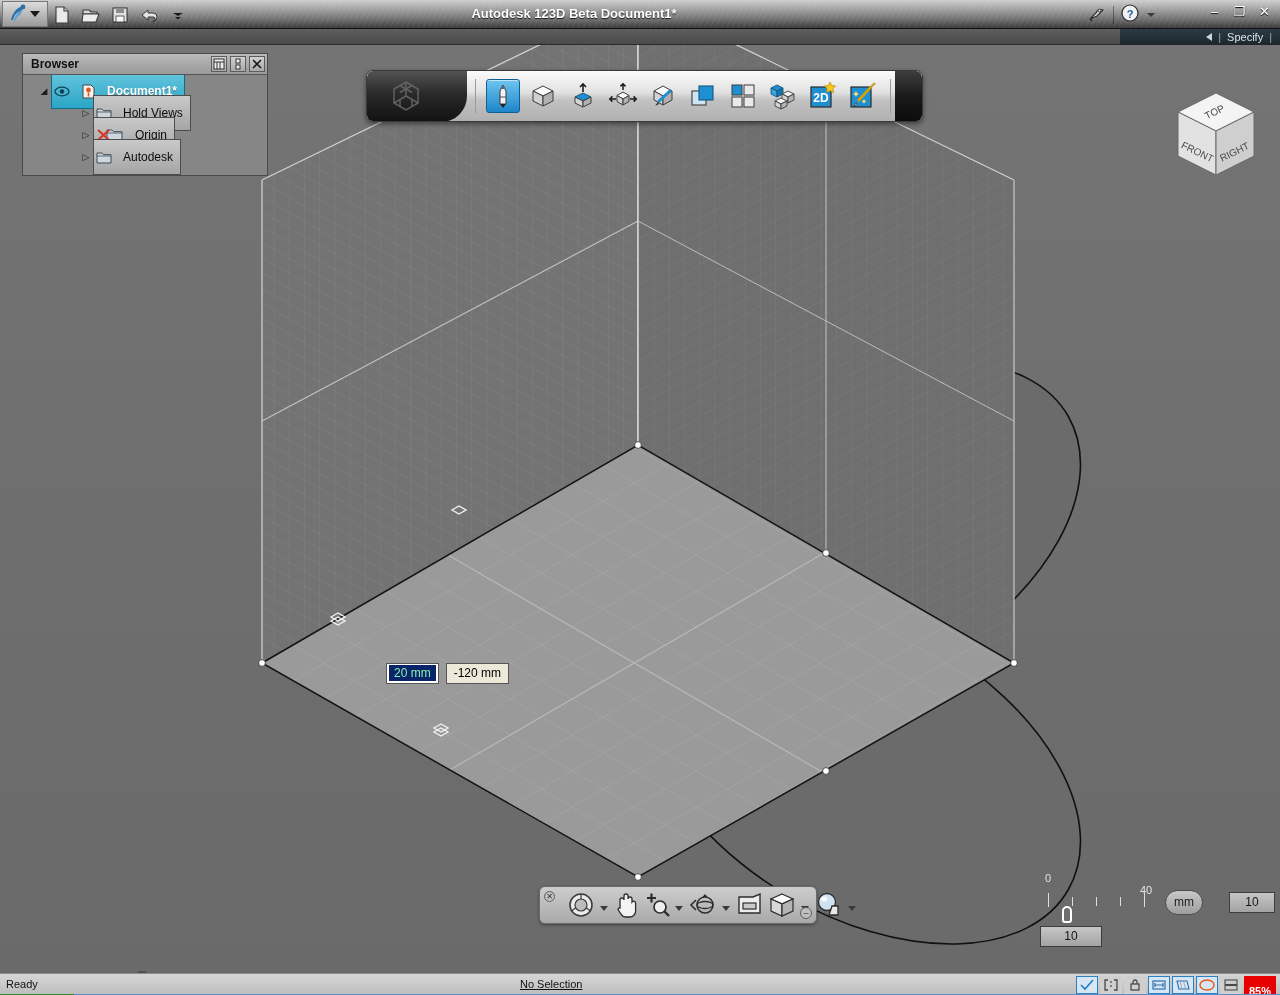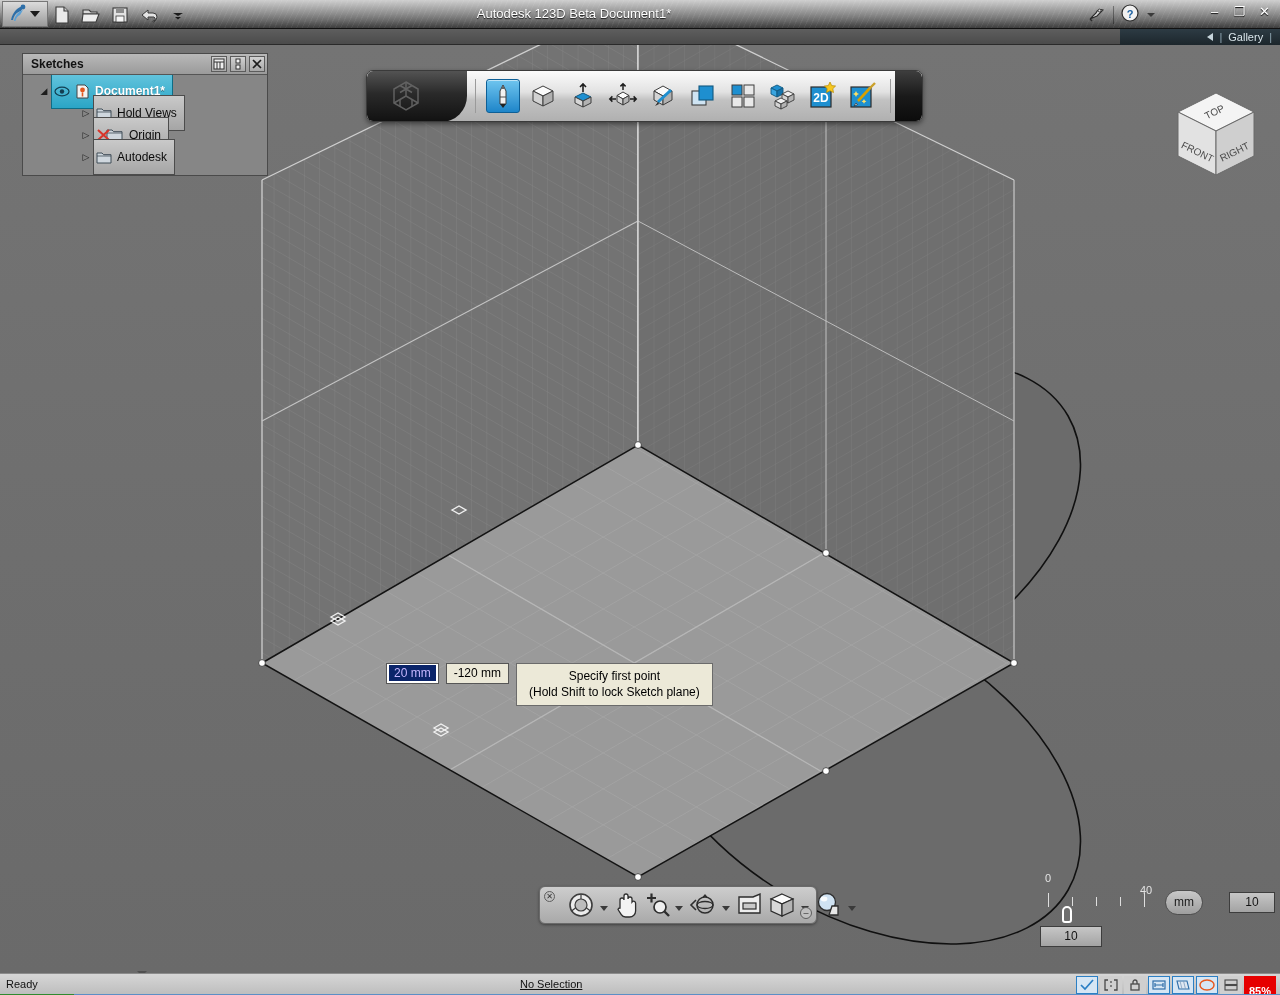--- a/index.html
+++ b/index.html
@@ -18,20 +18,21 @@
   }
   .titlebar .stripes {
     position: absolute; inset: 0;
     background: repeating-linear-gradient(115deg, rgba(255,255,255,0.05) 0 1px, rgba(0,0,0,0) 1px 5px);
     pointer-events: none;
   }
   .app-title {
     position: absolute; left: 0; top: 0; width: 1148px; height: 29px;
     line-height: 28px; text-align: center; color: #ffffff; font-size: 13px;
     text-shadow: 0 1px 1px rgba(0,0,0,0.8);
+    font-weight: bold;
   }
   .logo-btn {
     position: absolute; left: 2px; top: 1px; width: 46px; height: 26px;
     background: linear-gradient(to bottom, #dcdcdc, #9a9a9a);
     border: 1px solid #777; display: flex; align-items: center; gap: 1px;
     padding-left: 2px;
   }
   .logo-mark { width: 24px; height: 22px; }
   .dropcaret { width: 0; height: 0; border-left: 5px solid transparent;
     border-right: 5px solid transparent; border-top: 6px solid #1b1b1b; }
@@ -76,21 +77,21 @@
     position: relative;
   }
   .browser-head .btitle { font-size: 12px; font-weight: bold; color: #111; padding-left: 8px; }
   .bhbtns { position: absolute; right: 2px; top: 2px; display: flex; gap: 3px; }
   .bhbtn { width: 16px; height: 16px; background: linear-gradient(to bottom,#d2d2d2,#a8a8a8);
     border: 1px solid #5c5c5c; display: flex; align-items: center; justify-content: center; }
   .browser-body { padding: 5px 4px 7px 4px; }
   .tree-row { display: flex; align-items: center; height: 22px; }
   .twisty { width: 14px; text-align: center; color: #1d1d1d; font-size: 9px; }
   .node {
-    display: inline-flex; align-items: center; gap: 5px; padding: 1px 7px 1px 2px;
+    display: inline-flex; align-items: center; gap: 11px; padding: 1px 7px 1px 2px;
     background: linear-gradient(to bottom,#c9c9c9,#a5a5a5); border: 1px solid #4c4c4c;
     font-size: 12px; color: #0a0a0a; height: 36px;
   }
   .node.selected {
     background: linear-gradient(to bottom,#63c4dd,#2aa5c6); border: 1px solid #0e6d86;
     color: #ffffff; font-weight: bold; text-shadow: 0 1px 0 rgba(0,0,0,0.45);
   }
   .node svg { display: block; }
 
   
@@ -130,21 +131,21 @@
   
   .viewcube { position: absolute; right: 12px; top: 40px; width: 104px; height: 104px; }
 
   
   .sketch-input { position: absolute; left: 386px; top: 663px; display: flex; align-items: flex-start; gap: 7px; }
   .dimbox {
     height: 21px; line-height: 19px; font-size: 12px; padding: 0 7px;
     border: 1px solid #565656; background: #ece9d8; color: #000;
   }
   .dimbox.focus { background: #ffffff; padding: 0 2px; }
-  .dimbox.focus .sel { background: #0a246a; color: #c4b5fd; padding: 1px 5px; }
+  .dimbox.focus .sel { background: #0a246a; color: #86efac; padding: 1px 5px; }
   .tooltip {
     background: #ece9d8; border: 1px solid #6b6b6b; font-size: 12px; color: #000;
     padding: 4px 12px 5px 12px; text-align: center; line-height: 16px; min-width: 164px;
   }
 
   
   .navbar {
     position: absolute; left: 539px; top: 886px; width: 278px; height: 38px;
     border-radius: 6px; border: 1px solid #6a6a6a;
     background: linear-gradient(to bottom,#cdcdcd,#a9a9a9);
@@ -281,21 +282,21 @@
       <span class="wb">❐</span>
       <span class="wb">✕</span>
     </div>
   </div>
 
   <div class="gallerybar">
     <div class="left"></div>
     <div class="gal-wrap">
       <span class="gal-arrow"></span>
       <span class="gal-pipe">|</span>
-      <span class="gal-text">Gallery</span>
+      <span class="gal-text">Specify</span>
       <span class="gal-pipe">|</span>
     </div>
   </div>
 
   <div class="viewport">
     <svg class="vp-svg" width="1280" height="928">
       <defs>
         <linearGradient id="bgGrad" x1="0" y1="0" x2="0" y2="1">
           <stop offset="0%" stop-color="#747474"></stop>
           <stop offset="55%" stop-color="#6e6e6e"></stop>
@@ -397,21 +398,21 @@
         <path d="M452 465 l7 -4 7 4 -7 4 Z"></path>
       </g>
       <g fill="none" stroke="#f0f0f0" stroke-width="1.4">
         <path d="M434 683 l7 -4 7 4 -7 4 Z"></path>
         <path d="M434 687 l7 -4 7 4 -7 4 Z"></path>
       </g>
     </svg>
 
     <div class="browser">
       <div class="browser-head">
-        <span class="btitle">Sketches</span>
+        <span class="btitle">Browser</span>
         <span class="bhbtns">
           <span class="bhbtn">
             <svg width="12" height="12" viewBox="0 0 12 12">
               <rect x="1" y="1" width="10" height="10" fill="#efefef" stroke="#333" stroke-width="1"></rect>
               <path d="M1 4 H11 M4 4 V11 M7 4 V11" stroke="#333" stroke-width="1"></path>
             </svg>
           </span>
           <span class="bhbtn">
             <svg width="12" height="12" viewBox="0 0 12 12">
               <rect x="4" y="1" width="4" height="4" fill="#f2f2f2" stroke="#333" stroke-width="1"></rect>
@@ -614,24 +615,20 @@
         <text x="32" y="70" font-size="10" fill="#4a4a4a" text-anchor="middle" font-family="Liberation Sans, sans-serif" transform="rotate(26 32 70)">FRONT</text>
         <text x="72" y="70" font-size="10" fill="#4a4a4a" text-anchor="middle" font-family="Liberation Sans, sans-serif" transform="rotate(-26 72 70)">RIGHT</text>
       </svg>
     </div>
 
     <div class="sketch-input" style="top:618px;">
       <span class="dimbox focus">
         <span class="sel">20 mm</span>
       </span>
       <span class="dimbox">-120 mm</span>
-      <span class="tooltip">
-        <span>Specify first point</span><br>
-        <span>(Hold Shift to lock Sketch plane)</span>
-      </span>
     </div>
 
     <div class="navbar" style="top:841px;">
       <span class="nb-x">✕</span>
 
       <span class="nbtn">
         <svg width="30" height="30" viewBox="0 0 30 30">
           <circle cx="15" cy="15" r="11" fill="#ececec" stroke="#3c3c3c" stroke-width="1.6"></circle>
           <circle cx="15" cy="15" r="6" fill="#bcbcbc" stroke="#3c3c3c" stroke-width="1.2"></circle>
           <path d="M15 9 v-5 M9.5 18 l-4 3 M20.5 18 l4 3" stroke="#3c3c3c" stroke-width="1.2"></path>

